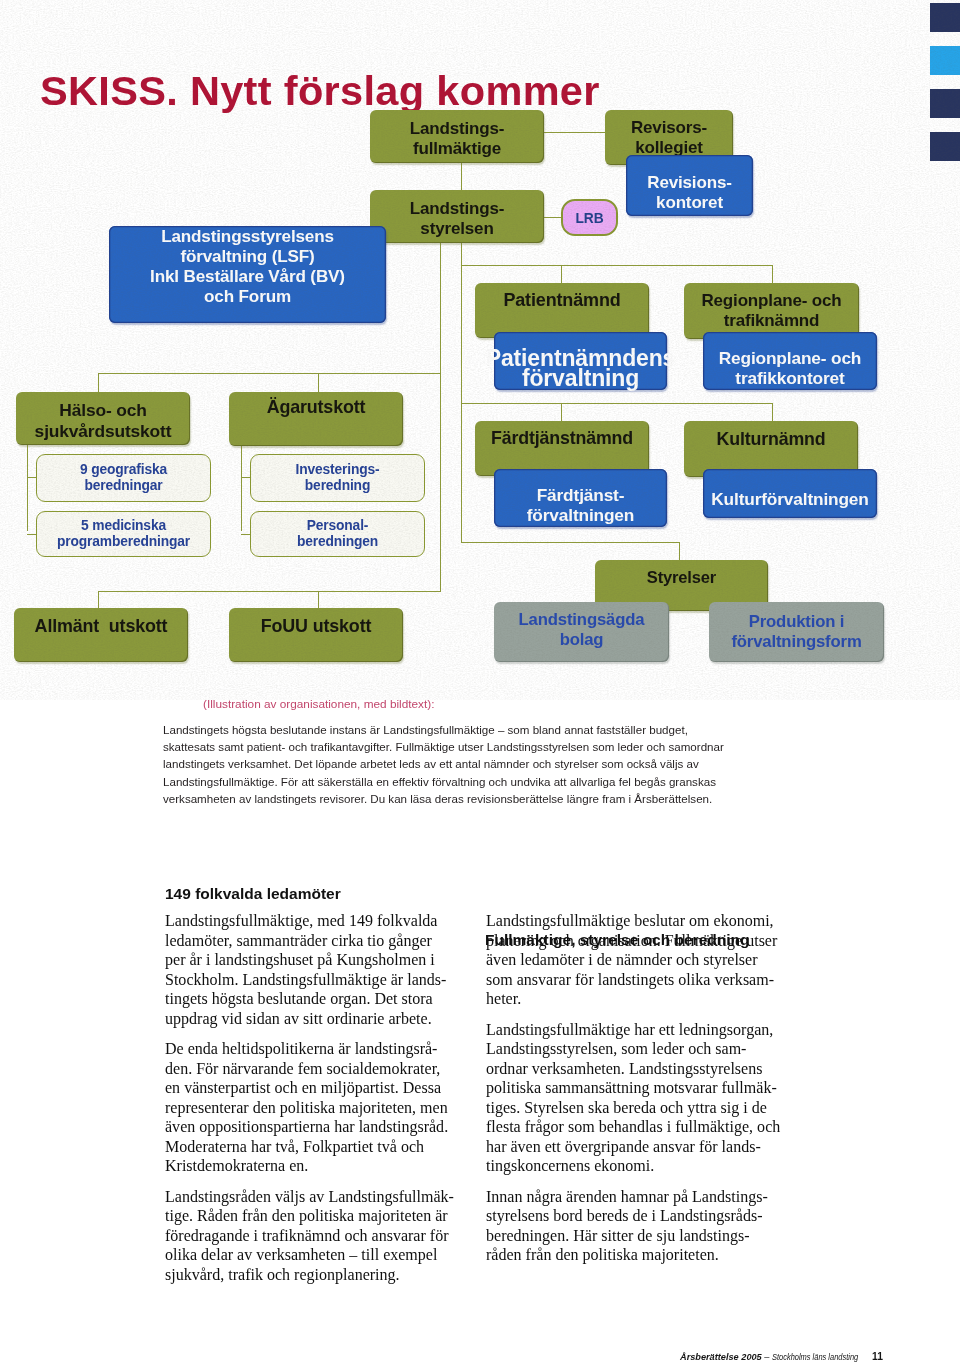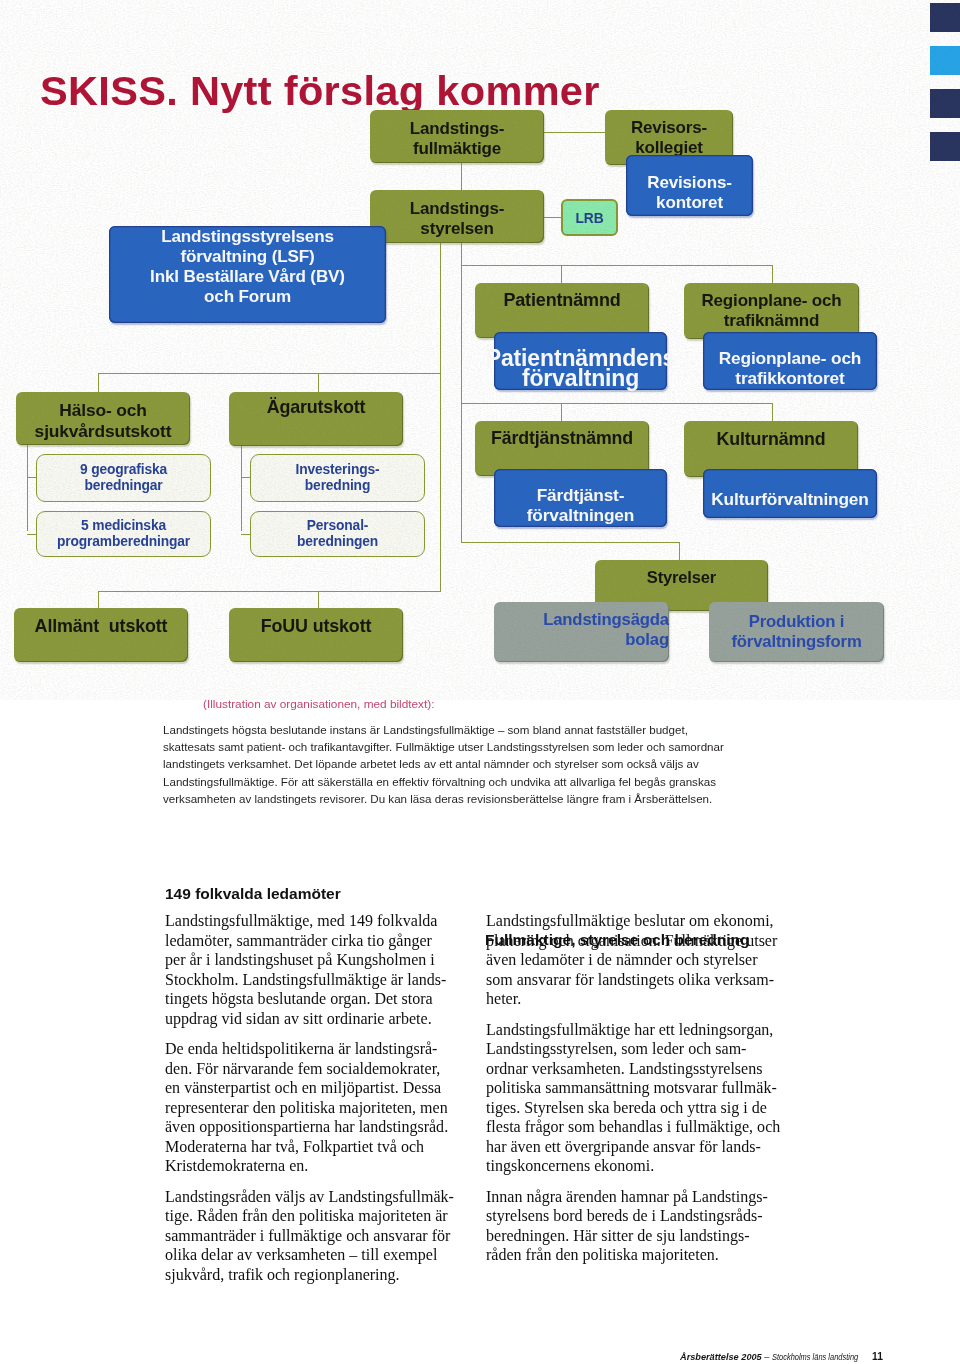--- a/index.html
+++ b/index.html
@@ -22,21 +22,21 @@
   .bx{position:absolute;box-sizing:border-box;display:flex;flex-direction:column;align-items:center;
       justify-content:center;text-align:center;border-radius:6px;font-weight:bold;letter-spacing:-0.15px;
       white-space:pre;}
   .green{background:#8a9a34;color:#12120a;
          box-shadow:inset -1px -1px 0 rgba(60,66,12,.45), 1px 2px 1.5px rgba(120,128,70,.35);}
   .blue{background:#2265c8;color:#ffffff;
         box-shadow:inset 0 0 0 1.3px #1c3f96, 1px 2px 1.5px rgba(40,70,150,.35);}
   .grey{background:#97a39d;color:#2448b4;
         box-shadow:inset -1px -1px 0 rgba(70,80,74,.35), 1px 2px 1.5px rgba(120,128,122,.35);}
   .wht{background:#fdfdf6;color:#22409c;border:1.5px solid #8a9a2a;border-radius:9px;}
-  .lrb{background:#86efac;color:#1e3f8e;border:2.4px solid #89982c;border-radius:6px;}
+  .lrb{background:#f0abfc;color:#1e3f8e;border:2.4px solid #89982c;border-radius:14px;}
   .ln{position:absolute;background:#8e9c33;}
   .lnh{height:1.3px;}
   .lnv{width:1.3px;}
 
   
   .cap{position:absolute;left:163px;font-size:11.8px;line-height:17.2px;}
   .cap-red{color:#c2466c;margin-left:40px;}
   .cap-body{color:#231f20;width:780px;white-space:nowrap;transform:scaleX(0.982);transform-origin:0 0;}
 
   
@@ -106,21 +106,21 @@
         <div class="bx green" style="left: 229px; top: 608px; width: 174px; height: 54px; font-size: 17.9px; line-height: 20.943px; padding-bottom: 18px; z-index: 2;"><div>FoUU utskott</div></div>
         <div class="bx green" style="left: 475px; top: 283px; width: 174px; height: 55px; font-size: 18px; line-height: 21.06px; padding-bottom: 20px; z-index: 2;"><div>Patientnämnd</div></div>
         <div class="bx blue" style="left: 494px; top: 332px; width: 173px; height: 58px; font-size: 23px; line-height: 20.241px; padding-top: 14px; z-index: 4;"><div>Patientnämndens</div><div>förvaltning</div></div>
         <div class="bx green" style="left: 684px; top: 283px; width: 175px; height: 56px; font-size: 17px; line-height: 19.89px; padding-bottom: 0px; z-index: 2;"><div>Regionplane- och</div><div>trafiknämnd</div></div>
         <div class="bx blue" style="left: 703px; top: 332px; width: 174px; height: 58px; font-size: 17.3px; line-height: 20.241px; padding-top: 14px; z-index: 4;"><div>Regionplane- och</div><div>trafikkontoret</div></div>
         <div class="bx green" style="left: 475px; top: 421px; width: 174px; height: 55px; font-size: 17.8px; line-height: 20.826px; padding-bottom: 20px; z-index: 2;"><div>Färdtjänstnämnd</div></div>
         <div class="bx blue" style="left: 494px; top: 469px; width: 173px; height: 58px; font-size: 17.3px; line-height: 20.241px; padding-top: 14px; z-index: 4;"><div>Färdtjänst-</div><div>förvaltningen</div></div>
         <div class="bx green" style="left: 684px; top: 421px; width: 174px; height: 56px; font-size: 17.8px; line-height: 20.826px; padding-bottom: 20px; z-index: 2;"><div>Kulturnämnd</div></div>
         <div class="bx blue" style="left: 703px; top: 469px; width: 174px; height: 49px; font-size: 17.3px; line-height: 20.241px; padding-top: 12px; z-index: 4;"><div>Kulturförvaltningen</div></div>
         <div class="bx green" style="left: 595px; top: 560px; width: 173px; height: 51px; font-size: 16.5px; line-height: 19.305px; padding-bottom: 16px; z-index: 3;"><div>Styrelser</div></div>
-        <div class="bx grey" style="left: 494px; top: 602px; width: 175px; height: 60px; font-size: 16.7px; line-height: 19.539px; padding-bottom: 4px; z-index: 6; align-items: flex-end;"><div>Landstingsägda</div><div>bolag</div></div>
+        <div class="bx grey" style="left: 494px; top: 602px; width: 175px; height: 60px; font-size: 16.7px; line-height: 19.539px; padding-bottom: 4px; z-index: 6;"><div>Landstingsägda</div><div>bolag</div></div>
         <div class="bx grey" style="left: 709px; top: 602px; width: 175px; height: 60px; font-size: 16.7px; line-height: 19.539px; padding-bottom: 0px; z-index: 6;"><div>Produktion i</div><div>förvaltningsform</div></div>
       </div>
     <svg class="dgnoise" width="960" height="700">
       <filter id="grain" x="0" y="0" width="100%" height="100%" color-interpolation-filters="sRGB">
         <feTurbulence type="fractalNoise" baseFrequency="0.55 0.95" numOctaves="3" seed="11" result="n"></feTurbulence>
         <feColorMatrix in="n" type="matrix" values="0 0 0 0 0.35  0 0 0 0 0.35  0 0 0 0 0.3  0.9 0.5 0 0 -0.55" result="g"></feColorMatrix>
       </filter>
       <rect width="960" height="700" filter="url(#grain)"></rect>
     </svg>
   </div>
@@ -149,21 +149,21 @@
         <span>den. För närvarande fem socialdemokrater,</span>
         <span>en vänsterpartist och en miljöpartist. Dessa</span>
         <span>representerar den politiska majoriteten, men</span>
         <span>även oppositionspartierna har landstingsråd.</span>
         <span>Moderaterna har två, Folkpartiet två och</span>
         <span>Kristdemokraterna en.</span>
       </p>
       <p>
         <span>Landstingsråden väljs av Landstingsfullmäk-</span>
         <span>tige. Råden från den politiska majoriteten är</span>
-        <span>sammanträder i fullmäktige och ansvarar för</span>
+        <span>föredragande i trafiknämnd och ansvarar för</span>
         <span>olika delar av verksamheten – till exempel</span>
         <span>sjukvård, trafik och regionplanering.</span>
       </p>
     </div>
 
   <div class="colhead" style="left:485px;top:885px;margin-top:46px;">Fullmäktige, styrelse och beredning</div>
   <div class="coltxt" id="rightcol" style="left:486px;top:911px;">
       <p>
         <span>Landstingsfullmäktige beslutar om ekonomi,</span>
         <span>planering och organisation. Fullmäktige utser</span>

